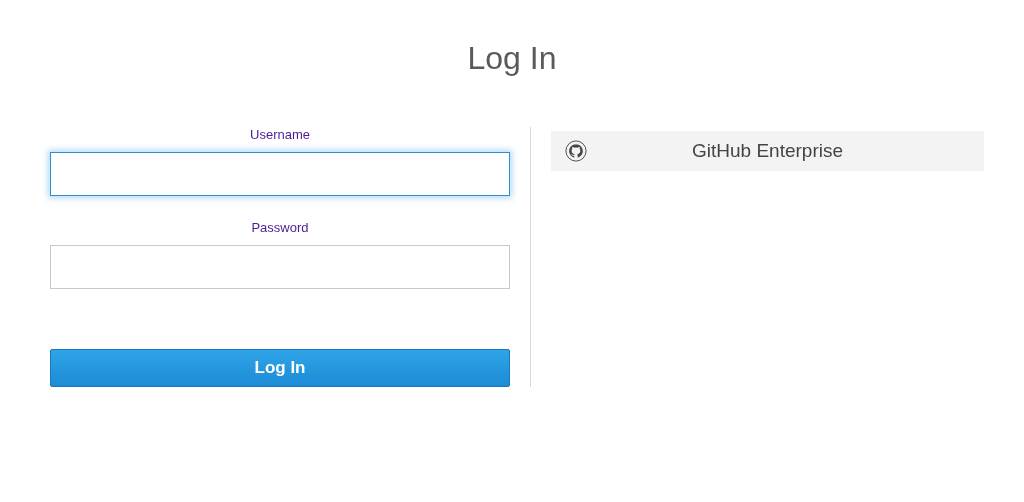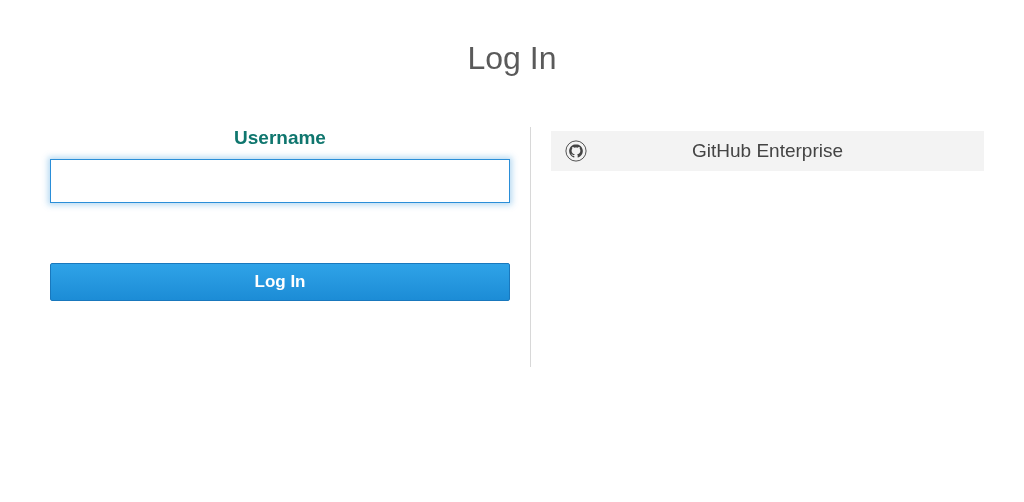--- a/index.html
+++ b/index.html
@@ -40,23 +40,23 @@
     .right-panel {
       flex: 1;
       padding-top: 4px;
     }
     .form-group {
       margin-bottom: 24px;
       text-align: center;
     }
     .form-label {
       display: block;
-      font-size: 19px;
-      color: #0f766e;
-      font-weight: 700;
+      font-size: 13px;
+      color: #4c1d95;
+      font-weight: 400;
       margin-bottom: 10px;
     }
     .form-input {
       width: 100%;
       height: 44px;
       border: 1px solid #c9c9c9;
       font-size: 15px;
       padding: 0 10px;
       outline: none;
       background: #fff;
@@ -109,20 +109,24 @@
 
 <div class="container">
 
   <div class="left-panel">
 
     <div class="form-group">
       <label class="form-label">Username</label>
       <input type="text" class="form-input focused" value="" style="">
     </div>
 
+    <div class="form-group">
+      <label class="form-label">Password</label>
+      <input type="password" class="form-input" value="" style="">
+    </div>
 
     <button class="login-button">Log In</button>
   </div>
 
   <div class="divider"></div>
 
   <div class="right-panel">
     <button class="sso-button">
       <span class="sso-icon">
         <svg viewBox="0 0 24 24" width="22" height="22">

